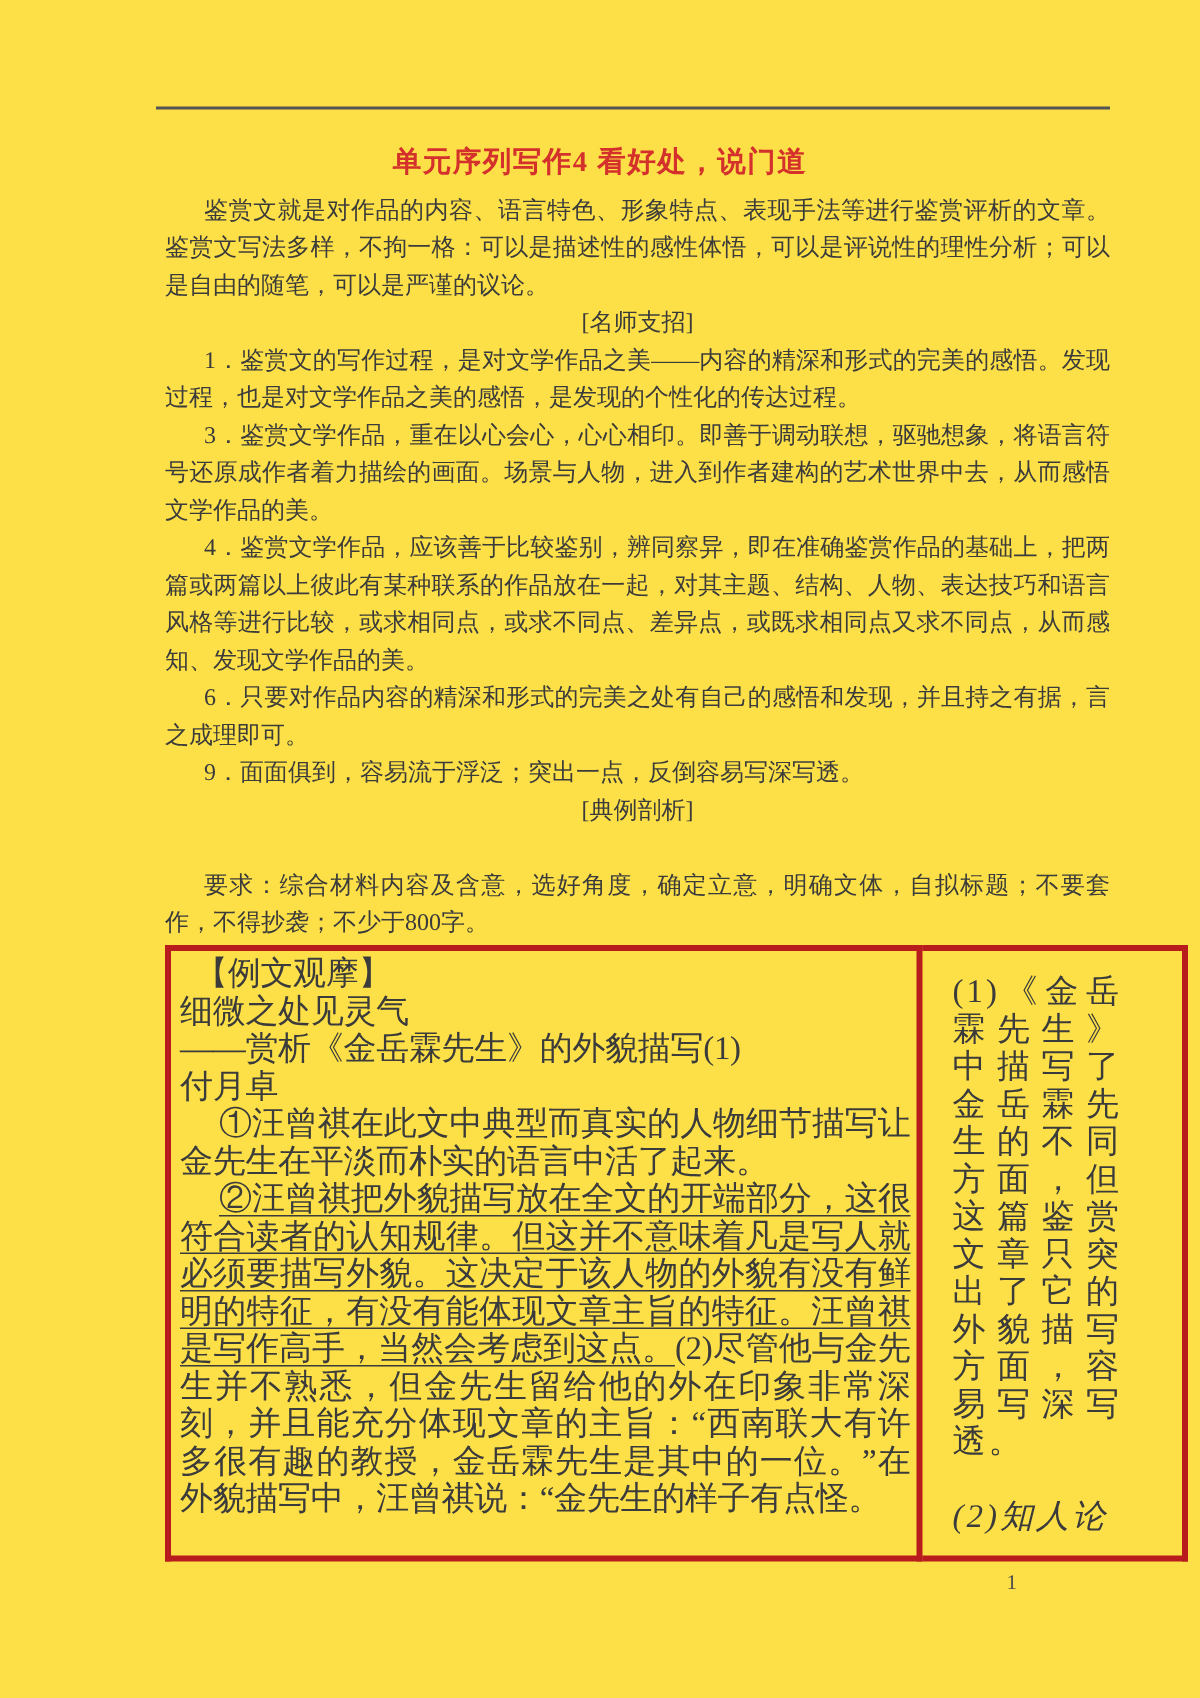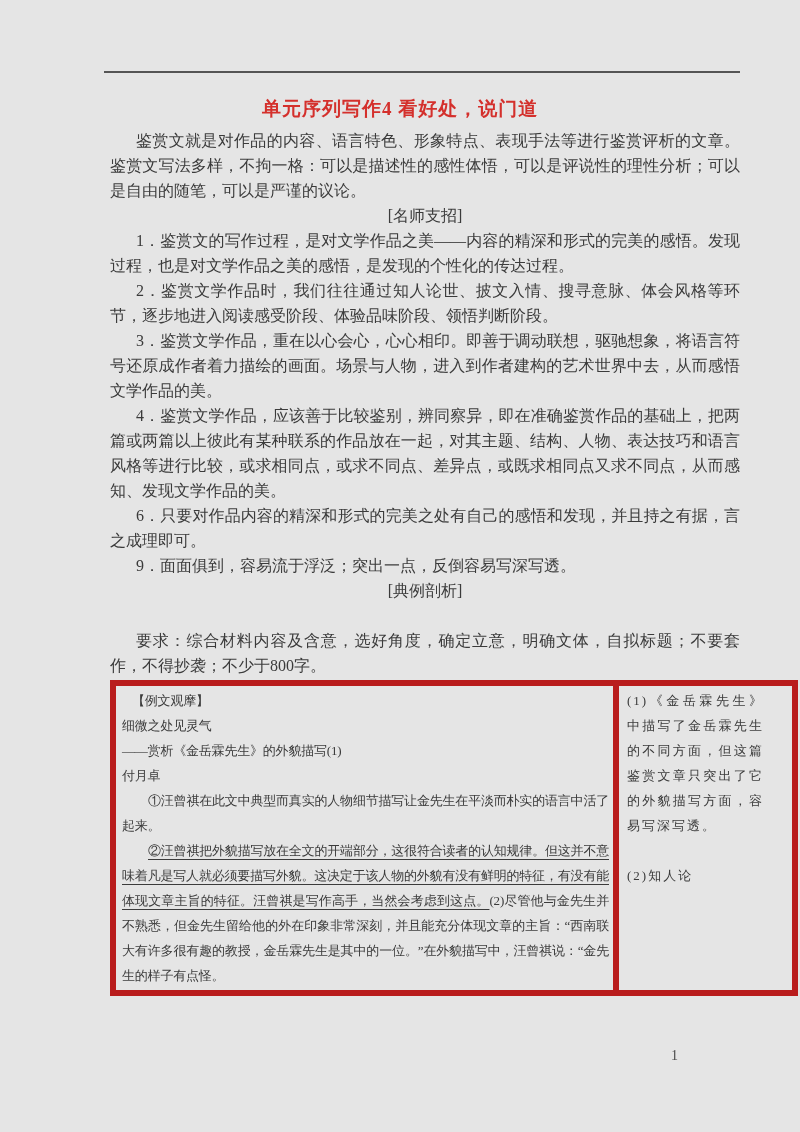--- a/index.html
+++ b/index.html
@@ -1,19 +1,19 @@
 <!DOCTYPE html>
 <html><head>
 <meta charset="utf-8">
 <style>
   html,body{margin:0;padding:0;background:#ffffff;}
   .page{
     position:relative;
     width:800px;height:1132px;
-    background:#e5e5e5;
+    background:#fde047;
     font-family:"Liberation Serif","DejaVu Serif",serif;
     color:#3b3b3b;
     overflow:hidden;
   }
   .top-rule{
     position:absolute;left:104px;top:71px;width:636px;height:2px;
     background:#555555;
   }
   .content{
     position:absolute;left:110px;top:94px;width:630px;
@@ -37,23 +37,23 @@
     line-height:25px;
   }
   .spacer-line{height:25px;}
   table.example{
     border-collapse:collapse;
     margin-top:2px;
     width:624px;
     table-layout:fixed;
   }
   table.example td{
-    border:6px solid #b91c1c;
+    border:4px solid #b91c1c;
     vertical-align:top;
-    font-size:13px;line-height:25px;
+    font-size:22px;line-height:25px;
   }
   td.essay-cell{
     width:487px;
     padding:2px 4px 2px 6px;
   }
   td.notes-cell{
     width:137px;
     padding:2px 28px 2px 8px;
   }
   .essay-cell p{margin:0;text-align:justify;letter-spacing:-0.2px;}
@@ -61,24 +61,24 @@
   .essay-title{text-align:center;text-indent:0;}
   .essay-subtitle{text-align:right;text-indent:0;padding-right:4px;}
   .essay-author{text-align:center;text-indent:0;margin-left:14px;}
   .essay-par{text-indent:26px;}
   .ul-passage{
     text-decoration:underline;
     text-underline-offset:4px;
     text-decoration-thickness:1px;
   }
   .notes-cell p{
-    margin:0;text-align:justify;
+    margin:12px;text-align:justify;
     letter-spacing:2px;
   }
-  .note-2{margin-top:25px !important;}
+  .note-2{margin-top:25px !important;font-style:italic;}
   .page-number{
     position:absolute;left:671px;top:1046px;
     font-size:14px;line-height:20px;color:#4a4a4a;
   }
 </style>
 </head>
 <body>
 
 <div class="page">
 
@@ -86,21 +86,20 @@
 
   <div class="content">
 
     <h1 class="doc-title">单元序列写作4 看好处，说门道</h1>
 
     <p class="body-par">鉴赏文就是对作品的内容、语言特色、形象特点、表现手法等进行鉴赏评析的文章。鉴赏文写法多样，不拘一格：可以是描述性的感性体悟，可以是评说性的理性分析；可以是自由的随笔，可以是严谨的议论。</p>
 
     <div class="center-head">[名师支招]</div>
 
     <p class="body-par">1．鉴赏文的写作过程，是对文学作品之美——内容的精深和形式的完美的感悟。发现过程，也是对文学作品之美的感悟，是发现的个性化的传达过程。</p>
-    <p class="body-par">2．鉴赏文学作品时，我们往往通过知人论世、披文入情、搜寻意脉、体会风格等环节，逐步地进入阅读感受阶段、体验品味阶段、领悟判断阶段。</p>
     <p class="body-par">3．鉴赏文学作品，重在以心会心，心心相印。即善于调动联想，驱驰想象，将语言符号还原成作者着力描绘的画面。场景与人物，进入到作者建构的艺术世界中去，从而感悟文学作品的美。</p>
     <p class="body-par">4．鉴赏文学作品，应该善于比较鉴别，辨同察异，即在准确鉴赏作品的基础上，把两篇或两篇以上彼此有某种联系的作品放在一起，对其主题、结构、人物、表达技巧和语言风格等进行比较，或求相同点，或求不同点、差异点，或既求相同点又求不同点，从而感知、发现文学作品的美。</p>
     <p class="body-par">6．只要对作品内容的精深和形式的完美之处有自己的感悟和发现，并且持之有据，言之成理即可。</p>
     <p class="body-par">9．面面俱到，容易流于浮泛；突出一点，反倒容易写深写透。</p>
 
     <div class="center-head">[典例剖析]</div>
 
 
     <div class="spacer-line"></div>
 

